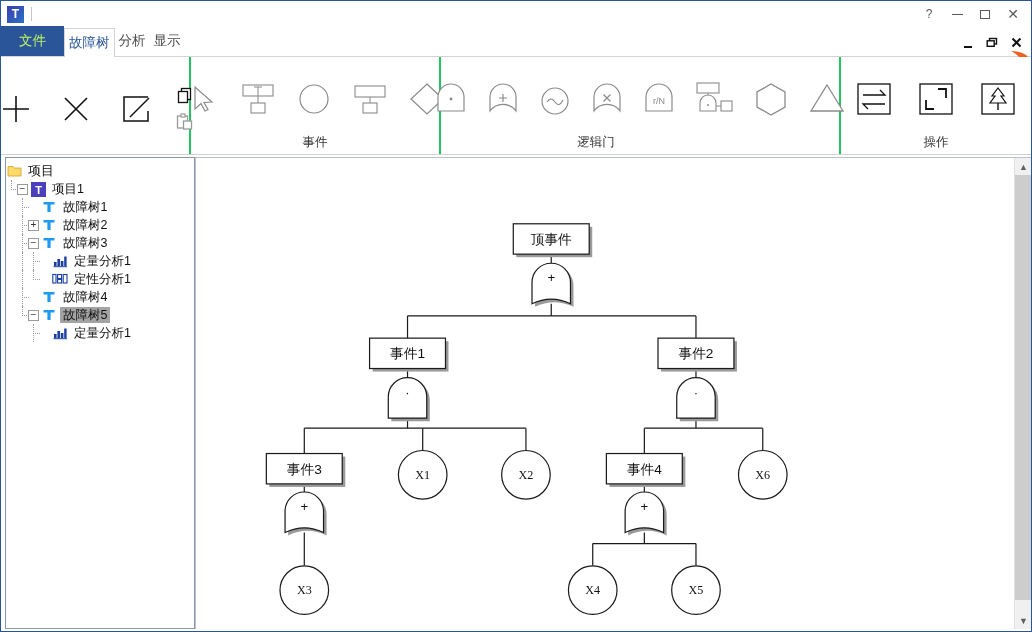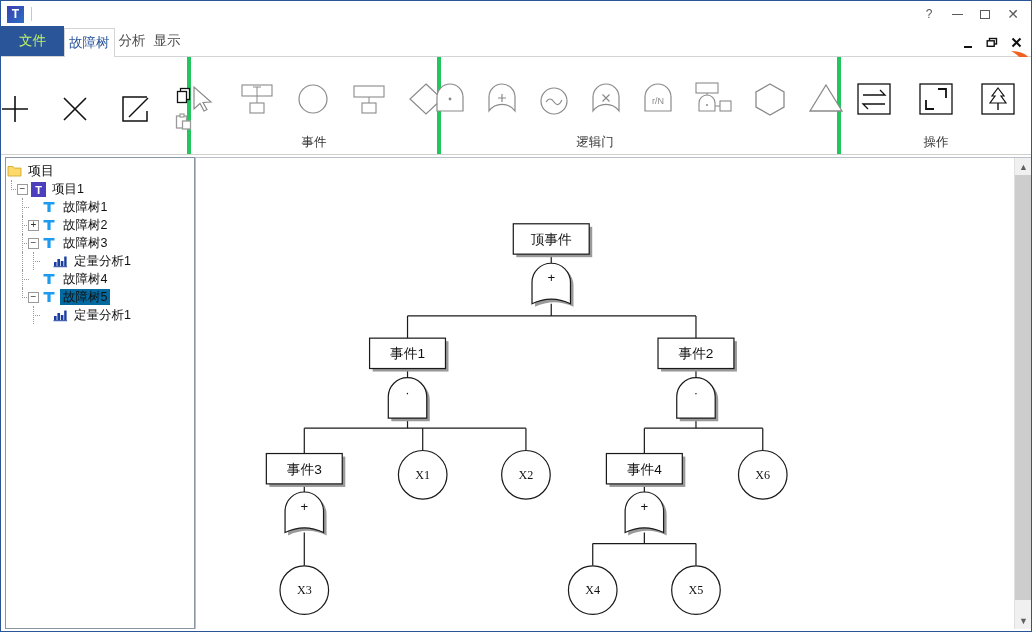--- a/index.html
+++ b/index.html
@@ -116,21 +116,21 @@
     display: flex;
     border-bottom: 1px solid #d0d0d0;
     position: relative;
   }
   .rgroup {
     position: relative;
     display: flex;
     flex-direction: column;
     justify-content: space-between;
     padding-top: 6px;
-    border-right: 4px solid #22c55e;
+    border-right: 2px solid #22c55e;
   }
   .rgroup:last-child { border-right: none; }
   .rg-items {
     flex: 1;
     display: flex;
     align-items: center;
     justify-content: center;
     gap: 12px;
     padding: 0 10px;
   }
@@ -167,21 +167,21 @@
   .tree { user-select: none; }
   .tnode {
     display: flex; align-items: center;
     height: 18px;
     white-space: nowrap;
     cursor: default;
     position: relative;
     text-align: right;
   }
   .tlabel { padding: 0 3px; line-height: 16px; color: #111; }
-  .tlabel.sel { background: #0369a1; }
+  .tlabel.sel { background: #a3a3a3; }
   .tlabel.ital { font-style: italic; font-weight: bold; }
   .expander {
     width: 11px; height: 11px;
     border: 1px solid #9a9a9a;
     background: #fff;
     display: flex; align-items: center; justify-content: center;
     font-size: 10px; line-height: 1; color: #333;
     margin-right: 2px;
     flex: none;
   }
@@ -515,20 +515,35 @@
             <span class="ticon">
               <svg width="15" height="13" viewBox="0 0 15 13">
                 <rect x="1" y="7" width="2.6" height="4" fill="#1a3fa0"></rect>
                 <rect x="4.4" y="4" width="2.6" height="7" fill="#1a3fa0"></rect>
                 <rect x="7.8" y="6" width="2.6" height="5" fill="#1a3fa0"></rect>
                 <rect x="11.2" y="1.5" width="2.4" height="9.5" fill="#1a3fa0"></rect>
                 <rect x="0.5" y="11.2" width="13.6" height="1" fill="#1a3fa0"></rect>
               </svg>
             </span>
             <span class="tlabel">定量分析1</span>
+          </div>
+          <div class="tnode">
+            <span class="guide "></span>
+            <span class="guide v"></span>
+            <span class="guide l"></span>
+            <span class="exp-spacer"></span>
+            <span class="ticon">
+              <svg width="16" height="12" viewBox="0 0 16 12">
+                <rect x="0.8" y="1.5" width="3.2" height="8.5" fill="none" stroke="#1a3fa0" stroke-width="1.1"></rect>
+                <rect x="5.6" y="1.5" width="4" height="4" fill="none" stroke="#1a3fa0" stroke-width="1.1"></rect>
+                <rect x="5.6" y="6.4" width="4" height="3.6" fill="none" stroke="#1a3fa0" stroke-width="1.1"></rect>
+                <rect x="11.2" y="1.5" width="3.8" height="8.5" fill="none" stroke="#1a3fa0" stroke-width="1.1"></rect>
+              </svg>
+            </span>
+            <span class="tlabel">定性分析1</span>
           </div>
           <div class="tnode">
             <span class="guide "></span>
             <span class="guide t"></span>
             <span class="exp-spacer"></span>
             <span class="ticon">
               <svg width="14" height="14" viewBox="0 0 14 14">
                 <path d="M1.5 2h11v2.4H8.6V12H5.4V4.4H1.5z" fill="#1e9bf0"></path>
               </svg>
             </span>

